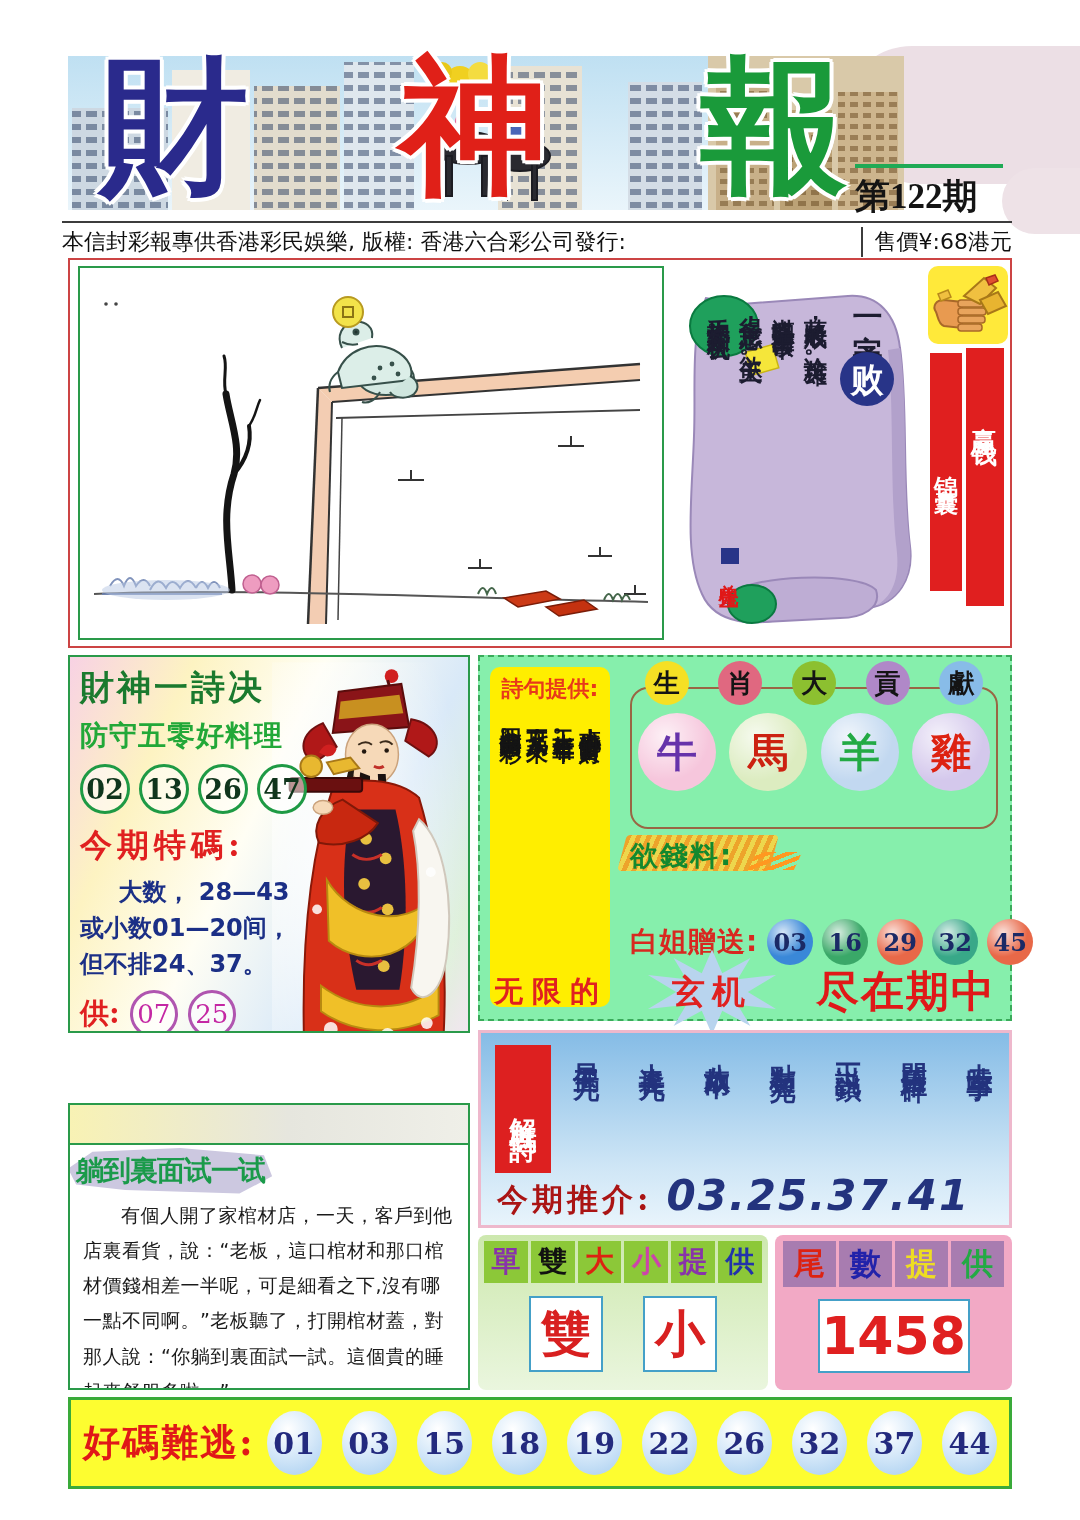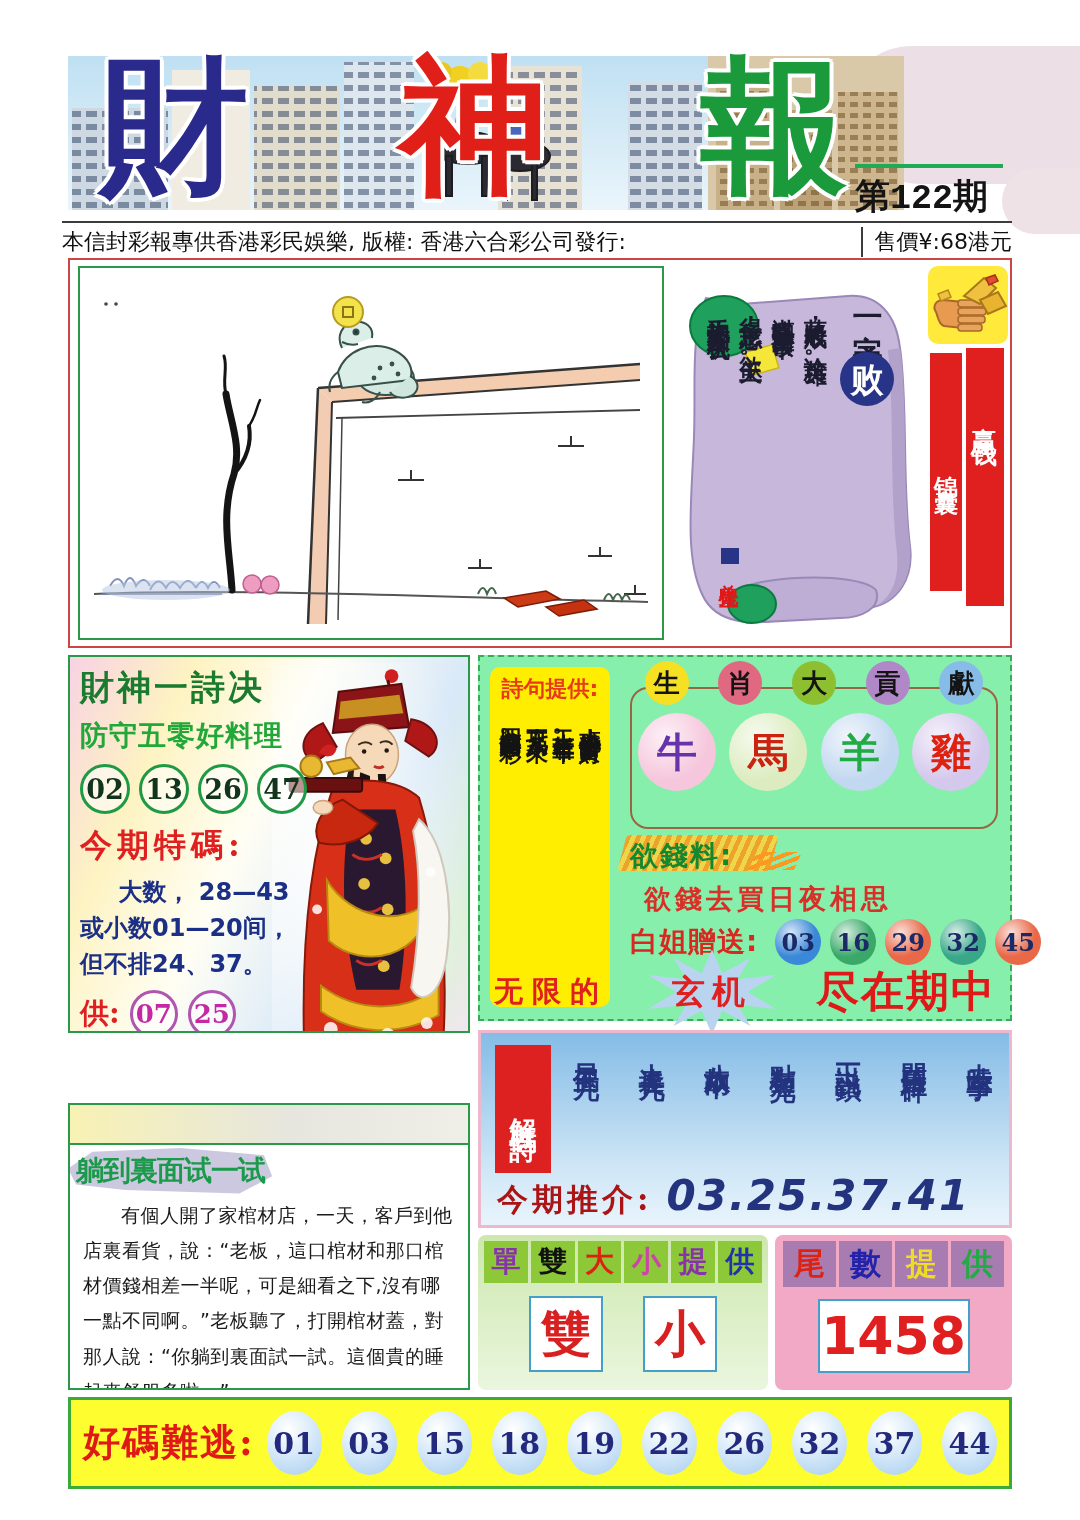--- a/index.html
+++ b/index.html
@@ -13,21 +13,21 @@
   .pink-blob2 { position:absolute; right:0; top:168px; width:78px; height:66px;
                 background:#eee2e7; border-radius:50px 0 0 50px; }
   .photo-strip { position:absolute; left:68px; top:56px; width:836px; height:154px; }
   .title-chars { position:absolute; left:100px; top:48px; width:748px; height:160px;
                  display:flex; justify-content:space-between; }
   .title-char { font-family:"DejaVu Serif", serif; font-weight:bold; font-size:148px; line-height:1.05;
                 text-shadow:-4px 0 0 #fff, 4px 0 0 #fff, 0 -4px 0 #fff, 0 4px 0 #fff,
                             -3px -3px 0 #fff, 3px 3px 0 #fff, -3px 3px 0 #fff, 3px -3px 0 #fff; }
   .issue-block { position:absolute; left:855px; top:164px; width:158px; }
   .issue-line { width:148px; height:4px; background:#1faa55; margin-bottom:5px; }
-  .issue-text { font-family:Liberation Mono, monospace; font-size:35px; font-weight:bold; color:#141414; }
+  .issue-text { font-family:Liberation Serif, serif; font-size:35px; font-weight:bold; color:#141414; }
   .tagline-row { position:absolute; left:62px; top:221px; width:950px; display:flex;
                  justify-content:space-between; border-top:2px solid #3c3c3c; padding-top:4px;
                  font-size:22px; color:#101010; }
   .price-cell { border-left:2px solid #3c3c3c; padding-left:12px; white-space:nowrap; }
 
   
   .top-box { position:absolute; left:68px; top:258px; width:944px; height:390px;
              border:2px solid #c44; background:#fff; }
   .frog-box { position:absolute; left:8px; top:6px; width:586px; height:374px;
               border:2px solid #2a9a4a; background:#fff; }
@@ -69,21 +69,21 @@
   .num-circle { width:50px; height:50px; border:3px solid #1e9a44; border-radius:50%;
                 background:rgba(255,255,255,.55); display:flex; align-items:center; justify-content:center;
                 font-size:27px; font-weight:bold; color:#10351c; font-family:"DejaVu Serif", serif; }
   .ft-special { font-family:"DejaVu Serif", serif; font-size:32px; font-weight:bold; color:#e02020;
                 letter-spacing:5px; margin-top:10px; }
   .ft-para { font-size:24px; font-weight:600; color:#1b2f86; line-height:1.5; margin-top:6px; text-indent:1.6em; }
   .supply-row { display:flex; align-items:center; gap:10px; margin-top:8px; }
   .supply-label { font-family:"DejaVu Serif", serif; font-size:29px; font-weight:bold; color:#e02020; }
   .supply-circle { width:48px; height:48px; border:3px solid #b055b0; border-radius:50%;
                    background:rgba(255,255,255,.55); display:flex; align-items:center; justify-content:center;
-                   font-size:26px; font-weight:bold; color:#c428a4; font-family:"DejaVu Serif", serif; }
+                   font-size:26px; font-weight:normal; color:#c428a4; font-family:"DejaVu Serif", serif; }
   .buzz-title { font-family:"DejaVu Serif", serif; font-size:35px; font-weight:bold; color:#e01818; margin-top:10px; white-space:nowrap; }
 
   
   .humor-box { position:absolute; left:68px; top:1103px; width:402px; height:287px;
                border:2px solid #2a9a4a; background:#fff; overflow:hidden; }
   .humor-grad { height:40px; background:linear-gradient(90deg,#f8f2b4,#e6e6de 55%,#efefe8);
                 border-bottom:2px solid #2a9a4a; }
   .humor-titles { display:flex; align-items:center; gap:12px; padding:7px 6px 0; }
   .humor-title { background:#ffee00; color:#e02020; font-weight:bold; font-size:29px;
                  font-family:"DejaVu Serif", serif; padding:3px 8px; letter-spacing:7px; white-space:nowrap; }
@@ -119,21 +119,21 @@
   .tip-heading { position:absolute; left:150px; top:180px; height:36px; }
   .tip-head-bg { position:absolute; left:-8px; top:-2px; width:152px; height:36px;
                  background:repeating-linear-gradient(100deg, rgba(255,150,20,.85) 0 5px, rgba(255,210,60,.85) 5px 10px);
                  transform:skewX(-15deg); border-radius:4px; }
   .tip-head-txt { position:relative; color:#13882e; font-size:28px; font-weight:900; letter-spacing:2px; }
   .tip-dashes { display:inline-block; margin-left:14px; width:46px; height:18px; vertical-align:middle;
                 background:repeating-linear-gradient(-25deg,#ff9820 0 5px, rgba(0,0,0,0) 5px 9px);
                 transform:skewX(-25deg); }
   .tip-line { position:absolute; left:164px; top:224px; color:#d83028; font-size:27px;
               letter-spacing:4px; font-weight:600; }
-  .gift-row { position:absolute; left:150px; top:262px; display:flex; align-items:center; gap:17px; }
+  .gift-row { position:absolute; left:150px; top:262px; display:flex; align-items:center; gap:9px; }
   .gift-label { color:#d82820; font-weight:900; font-size:28px; letter-spacing:1px; white-space:nowrap; }
   .ball { width:46px; height:46px; border-radius:50%; display:flex; align-items:center; justify-content:center;
           color:#1b2a66; font-weight:bold; font-size:24px; font-family:"DejaVu Serif", serif;
           background-image:radial-gradient(circle at 35% 30%, rgba(255,255,255,.8), rgba(255,255,255,0) 55%); }
   .banner-row { position:absolute; left:8px; top:308px; width:514px; height:54px;
                 display:flex; align-items:center; justify-content:space-between; padding:0 6px; }
   .b1 { color:#e02020; font-size:29px; font-weight:bold; letter-spacing:9px;
         font-family:"DejaVu Serif", serif; white-space:nowrap; }
   .b2 { position:relative; padding:8px 18px; white-space:nowrap; }
   .b2 .burst { position:absolute; inset:-12px -6px; background:#b8d4ee;
@@ -523,21 +523,20 @@
         <span class="animal-circle" style="background-color: rgb(212, 200, 236);">
         <span class="animal-glyph" style="color: rgb(221, 34, 17);">雞</span>
       </span>
       </div>
 
     <div class="tip-heading">
       <span class="tip-head-bg"></span>
       <span class="tip-head-txt">欲錢料:</span>
       <span class="tip-dashes"></span>
     </div>
-    <div class="tip-line">欲錢去買日夜相思</div>
 
     <div class="gift-row">
       <span class="gift-label">白姐贈送:</span>
       <span style="display:flex; gap:9px;">
           <span class="ball" style="background-color: rgb(58, 136, 216);">03</span>
           <span class="ball" style="background-color: rgb(58, 168, 104);">16</span>
           <span class="ball" style="background-color: rgb(232, 104, 72);">29</span>
           <span class="ball" style="background-color: rgb(56, 168, 136);">32</span>
           <span class="ball" style="background-color: rgb(232, 104, 72);">45</span>
         </span>

